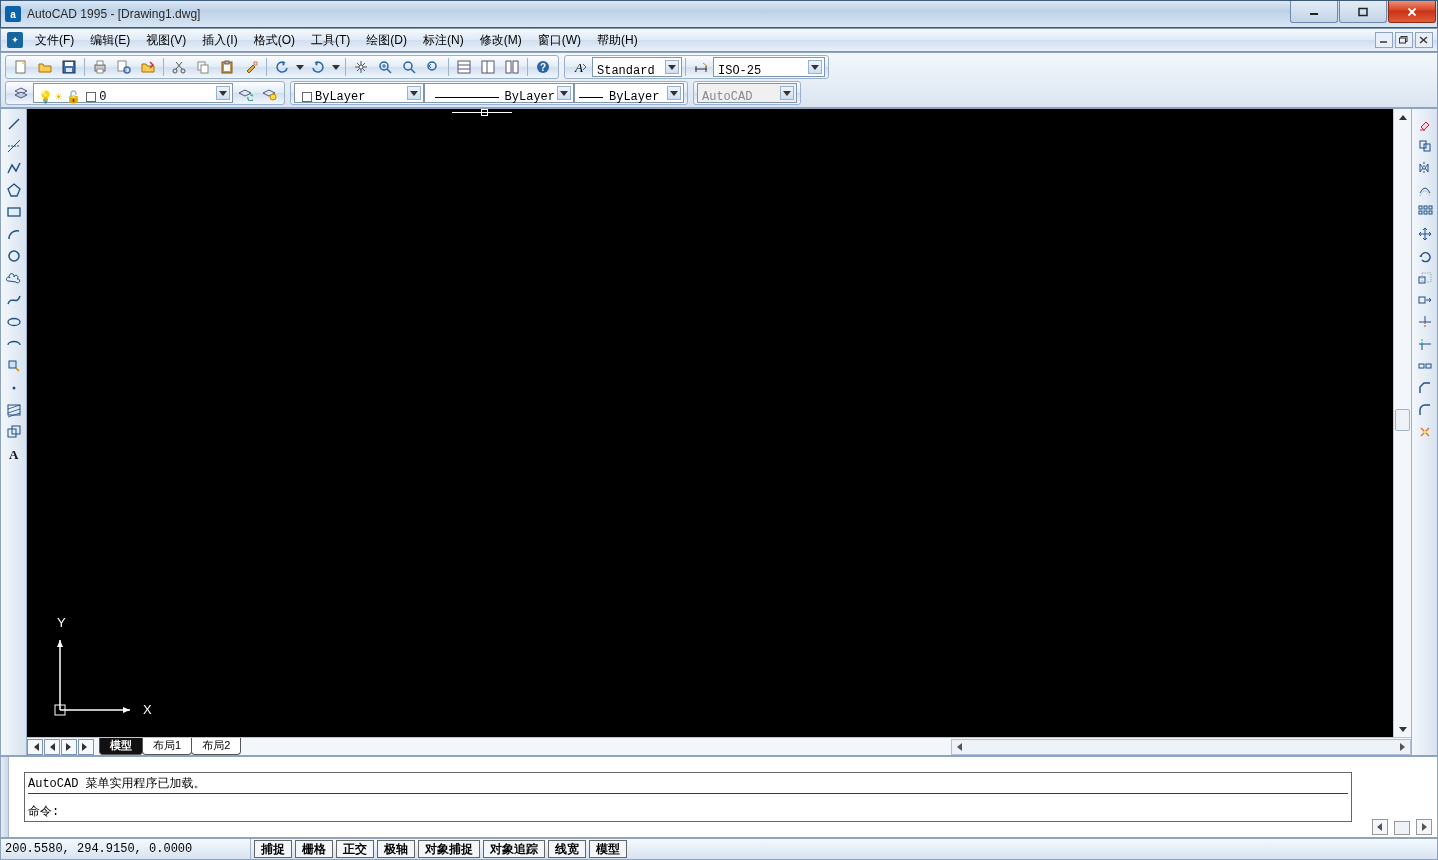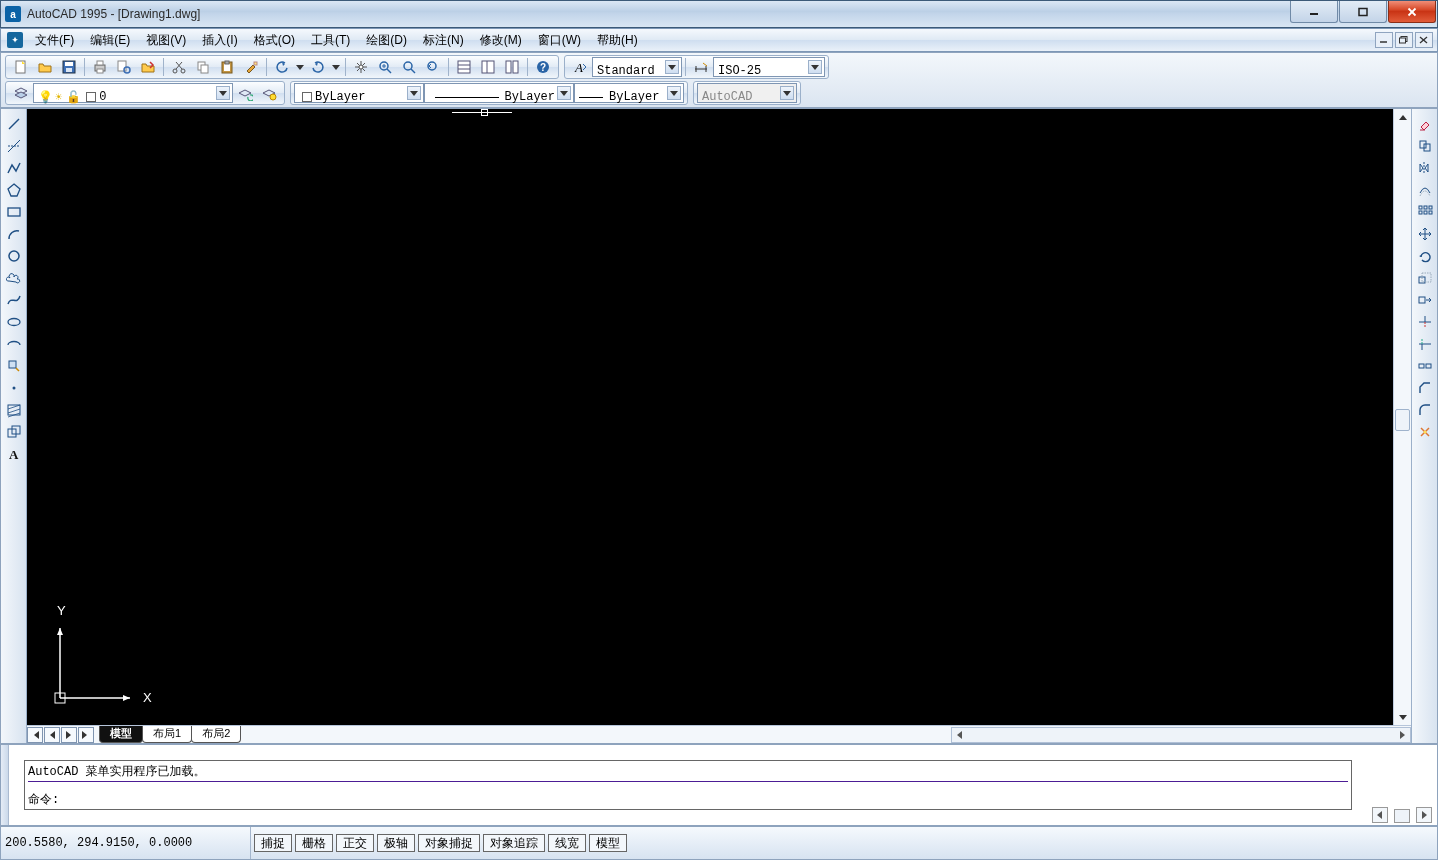--- a/index.html
+++ b/index.html
@@ -192,21 +192,21 @@
   overflow:hidden;
   display:flex;flex-direction:column;justify-content:flex-end;
   border:1px solid #666;
   margin:15px;
 }
 .cmd-scroll{width:70px;display:flex;align-items:flex-end;justify-content:center;gap:6px;padding-bottom:2px;}
 .cmd-scroll .sbtn{width:16px;height:16px;border:1px solid #999;background:#f3f7fb;display:flex;align-items:center;justify-content:center;}
 .cmd-scroll .sthumb{width:16px;height:14px;background:#eef3f9;border:1px solid #999;}
 
 .statusbar{
-  height:34px;
+  height:22px;
   background:linear-gradient(to bottom,#f5f9fd,#d7e3f1);
   border:1px solid #8ea3bd;
   display:flex;align-items:center;
   font-family:"SimSun",monospace;font-size:12px;
 }
 .status-coord{
   width:250px;padding-left:4px;border-right:1px solid #a3b5cc;height:100%;display:flex;align-items:center;
 }
 .status-btn{
   padding:0 6px;height:18px;line-height:16px;
@@ -794,21 +794,21 @@
     <div class="sbtn">
         <svg width="8" height="8">
           <path d="M2 0 L7 4 L2 8 Z" fill="#555"></path>
         </svg>
       </div>
   </div>
 </div>
 
 <div class="statusbar">
   <div class="status-coord mono">200.5580, 294.9150, 0.0000</div>
-  <div id="status-toggles" style="display:flex;align-items:center;">
+  <div id="status-toggles" style="display:flex;align-items:center;font-weight:bold;">
       <div class="status-btn">捕捉</div>
       <div class="status-btn">栅格</div>
       <div class="status-btn">正交</div>
       <div class="status-btn">极轴</div>
       <div class="status-btn">对象捕捉</div>
       <div class="status-btn">对象追踪</div>
       <div class="status-btn">线宽</div>
       <div class="status-btn">模型</div>
     </div>
 </div>

